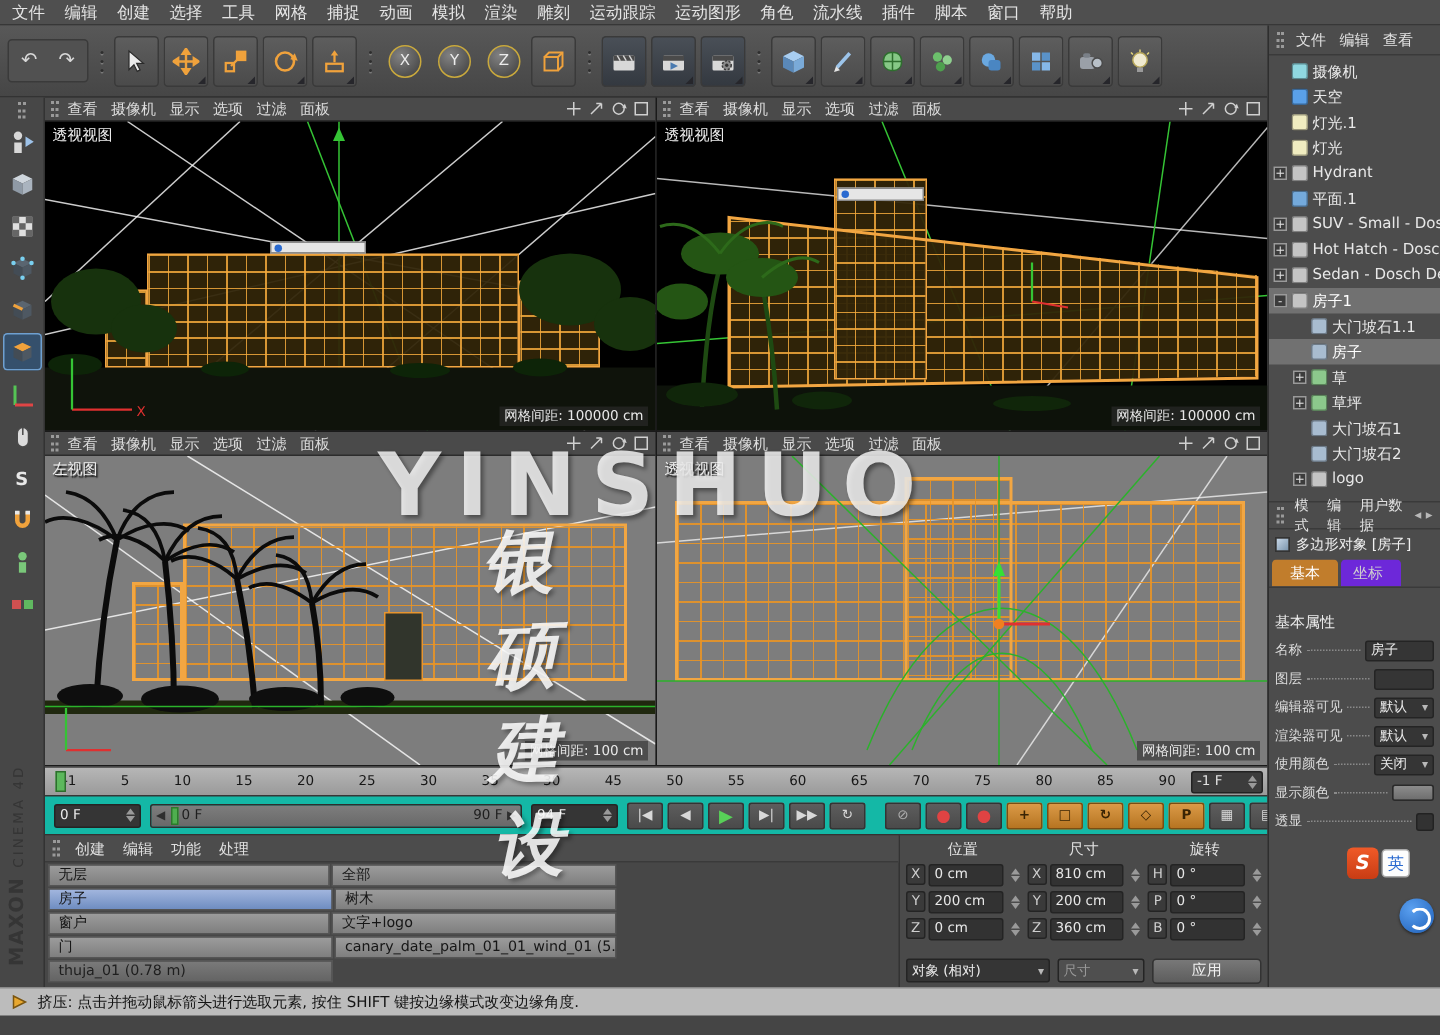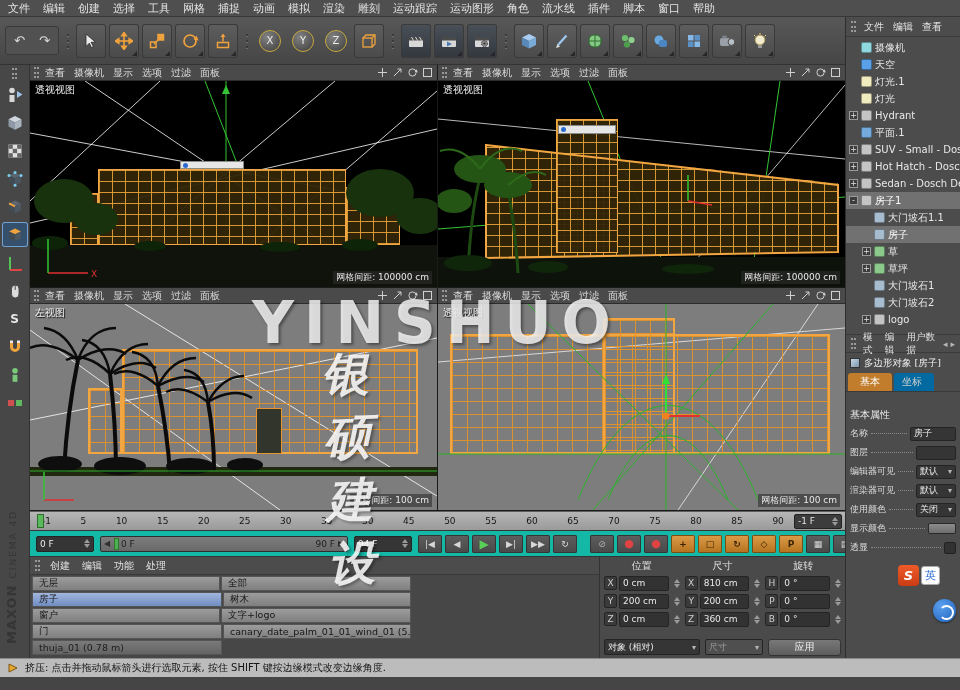--- a/index.html
+++ b/index.html
@@ -132,21 +132,21 @@
   .olabel{overflow:hidden;text-overflow:clip;}
 
   .am{display:flex;flex-direction:column;flex:none;}
   .am-tabs{height:18px;display:flex;align-items:center;gap:7px;padding:0 5px;font-size:9.5px;color:#e0e0e0;border-bottom:1px solid #3a3a3a;}
   .am-tablist{display:flex;gap:7px;}
   .am-arrows{margin-left:auto;display:flex;gap:3px;color:#b8b8b8;font-size:9px;}
   .am-title{height:20px;display:flex;align-items:center;gap:4px;padding:0 4px;font-size:9.5px;color:#f0f0f0;white-space:nowrap;overflow:hidden;}
   .am-objicon{width:10px;height:10px;flex:none;background:linear-gradient(135deg,#c8d8e8,#7a94ac);border:1px solid #333;}
   .am-tabbtns{display:flex;height:18px;padding:0 2px;gap:2px;overflow:hidden;}
   .am-tabbtn{padding:0 12px;background:#c17d2c;color:#fff;border-radius:3px 3px 0 0;font-size:10px;display:flex;align-items:center;flex:none;}
-  .am-tabbtn.ghost{background:#0369a1;color:#cfcfcf;width:40px;padding:0 8px;}
+  .am-tabbtn.ghost{background:#6d28d9;color:#cfcfcf;width:40px;padding:0 8px;}
   .am-section{font-size:10px;color:#ececec;padding:16px 4px 2px;border-top:1px solid #3a3a3a;}
   .am-row{height:19px;display:flex;align-items:center;padding:0 4px;font-size:9px;color:#dcdcdc;gap:3px;}
   .am-label{white-space:nowrap;flex:none;}
   .leader{flex:1;border-bottom:1px dotted #8a8a8a;height:1px;min-width:3px;}
   .ctrl{flex:none;}
   .ctrl.fld{min-width:40px;height:14px;justify-content:flex-start;}
   .ctrl.name{min-width:46px;}
   .ctrl.swatch{width:28px;height:11px;background:linear-gradient(#8c8c8c,#6e6e6e);border:1px solid #2a2a2a;border-radius:2px;}
   .ctrl.checkbox{width:12px;height:12px;background:#323232;border:1px solid #222;border-radius:2px;}
 

